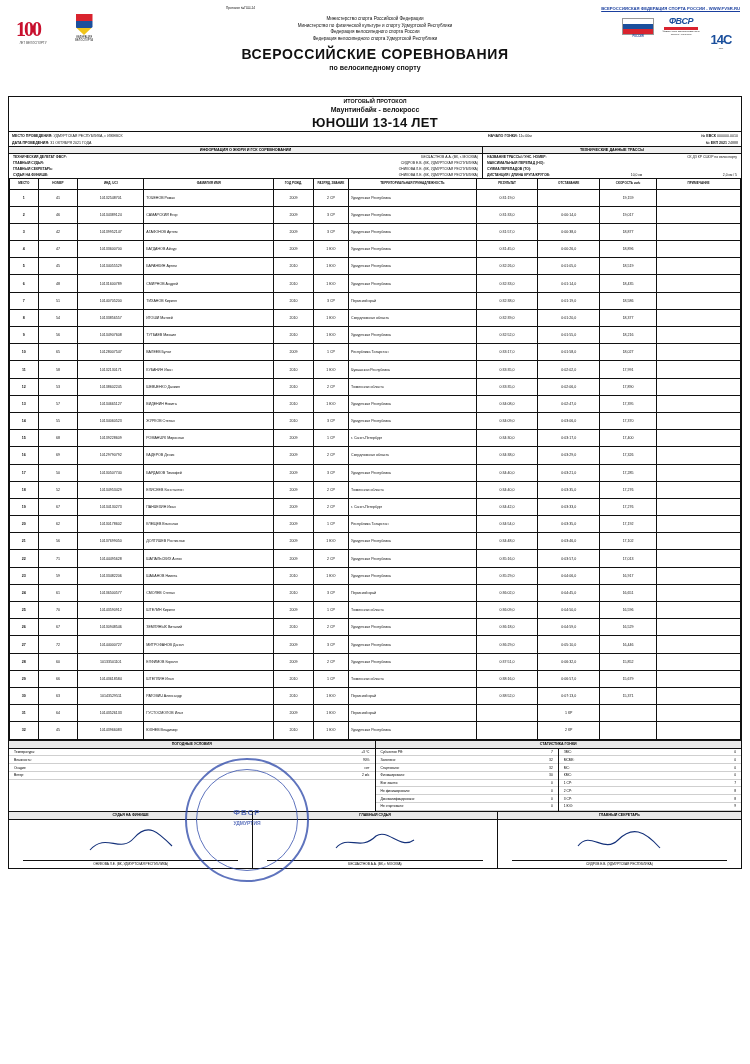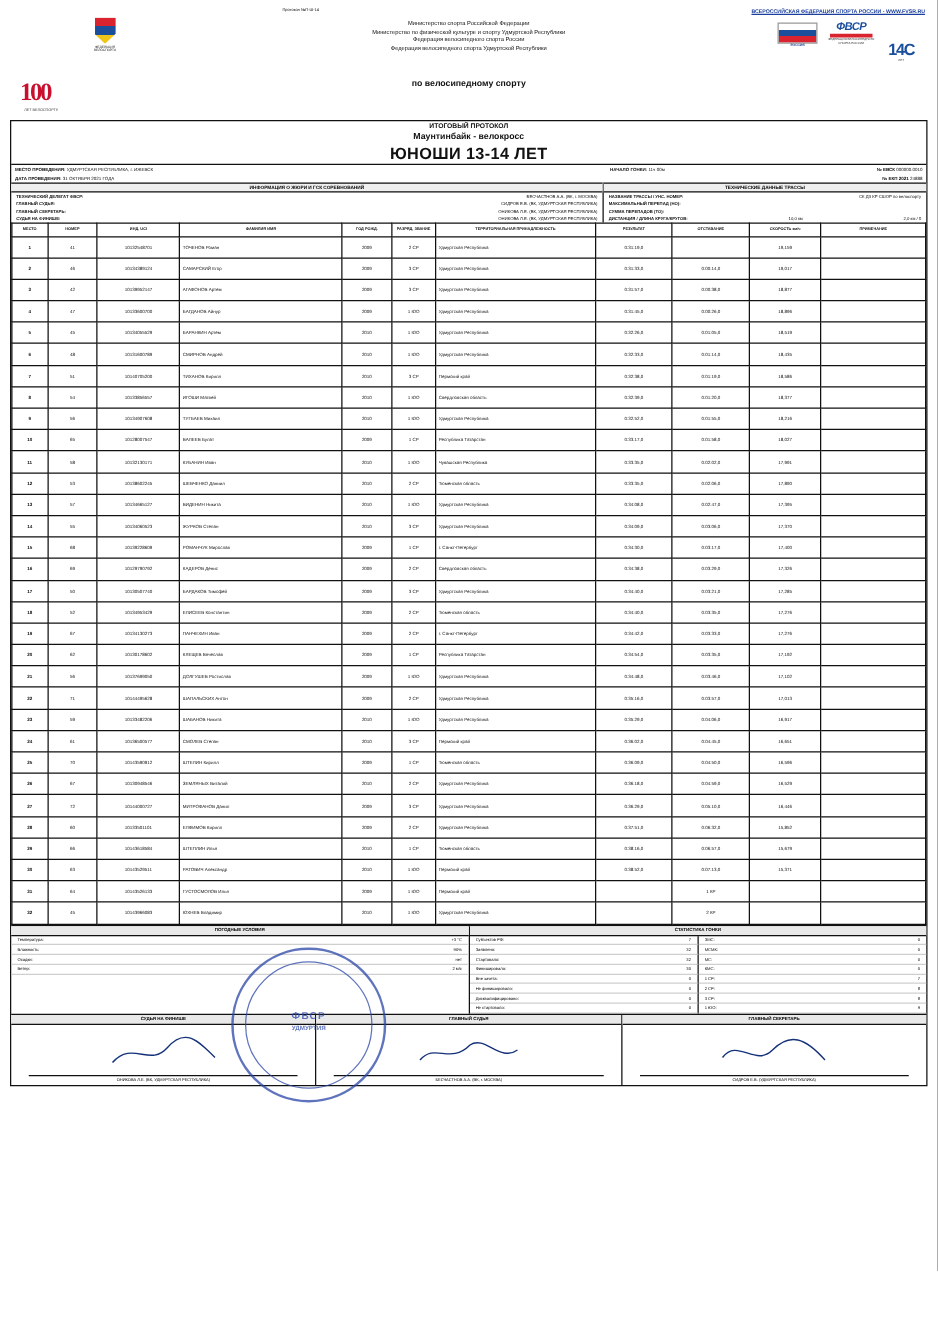--- a/index.html
+++ b/index.html
@@ -11,21 +11,21 @@
   .hdr{position:relative;height:92px;}
   .hdr-note{position:absolute;left:218px;top:2px;font-size:3.2px;color:#111;}
   .hdr-right-link{position:absolute;right:2px;top:2px;font-size:4.2px;color:#1a3f9e;font-weight:bold;text-decoration:underline;}
   .minlines{position:absolute;left:0;right:0;top:12px;text-align:center;line-height:1.45;}
   .minlines div{font-size:4.6px;color:#111;}
   .title{position:absolute;left:0;right:0;top:42px;text-align:center;font-size:14px;font-weight:bold;letter-spacing:.6px;color:#111;}
   .subtitle{position:absolute;left:0;right:0;top:60px;text-align:center;font-size:7px;font-weight:bold;color:#111;}
 
   .logo{position:absolute;}
   .logo-100{left:8px;top:14px;width:34px;height:26px;}
-  .logo-100 .ring{font-size:20px;font-weight:bold;color:#c8102e;letter-spacing:-2px;font-family:"Liberation Serif",serif;margin-top:45px;}
+  .logo-100 .ring{font-size:20px;font-weight:bold;color:#c8102e;letter-spacing:-2px;font-family:"Liberation Serif",serif;}
   .logo-100 .sub{font-size:3px;color:#444;text-align:center;}
   .logo-fvsr{left:62px;top:10px;width:28px;height:34px;text-align:center;}
   .logo-fvsr .sh{width:17px;height:21px;margin:0 auto;background:linear-gradient(180deg,#d9232e 0 33%,#1b4f9c 33% 66%,#f0c419 66% 100%);clip-path:polygon(0 0,100% 0,100% 62%,50% 100%,0 62%);}
   .logo-fvsr .cap{font-size:2.6px;color:#222;margin-top:1px;}
   .logo-fcr{right:84px;top:14px;width:40px;height:28px;text-align:center;}
   .logo-fcr .flagbox{width:30px;height:15px;margin:0 auto;background:linear-gradient(180deg,#fff 0 33%,#1b4f9c 33% 66%,#d9232e 66% 100%);border:.5px solid #999;}
   .logo-fcr .cap{font-size:2.6px;color:#1b3d8f;font-weight:bold;}
   .logo-cfr{right:42px;top:12px;width:38px;height:30px;text-align:center;}
   .logo-cfr .txt{font-size:9px;font-weight:bold;color:#1b4f9c;font-style:italic;letter-spacing:-.5px;}
   .logo-cfr .bar{width:34px;height:3px;background:#d9232e;margin:1px auto 0;}
@@ -124,20 +124,21 @@
       <div class="txt">ФВСР</div>
       <div class="bar"></div>
       <div class="cap">ФЕДЕРАЦИЯ ВЕЛОСИПЕДНОГО СПОРТА РОССИИ</div>
     </div>
 
     <div class="logo logo-14">
       <div class="big">14С</div>
       <div class="cap">ЛЕТ</div>
     </div>
 
+    <div class="title">ВСЕРОССИЙСКИЕ СОРЕВНОВАНИЯ</div>
     <div class="subtitle">по велосипедному спорту</div>
   </div>
 
   <div class="frame">
 
     <div class="band ctr b1">ИТОГОВЫЙ ПРОТОКОЛ</div>
     <div class="band ctr b2">Маунтинбайк - велокросс</div>
     <div class="band ctr b3">ЮНОШИ 13-14 ЛЕТ</div>
     <div class="hr"></div>
 

